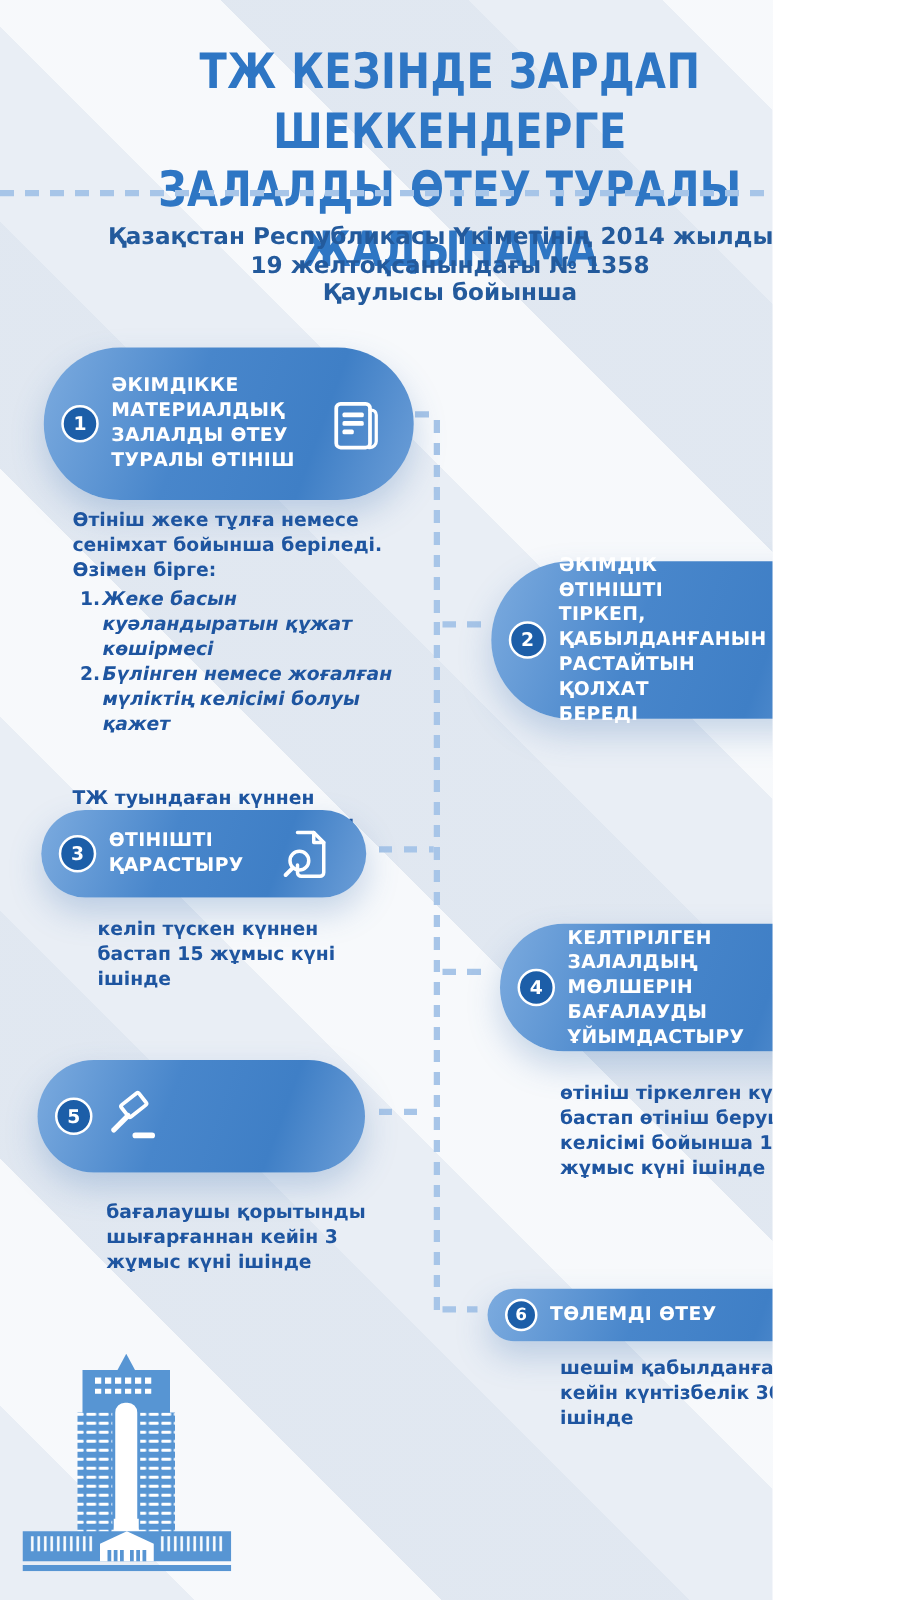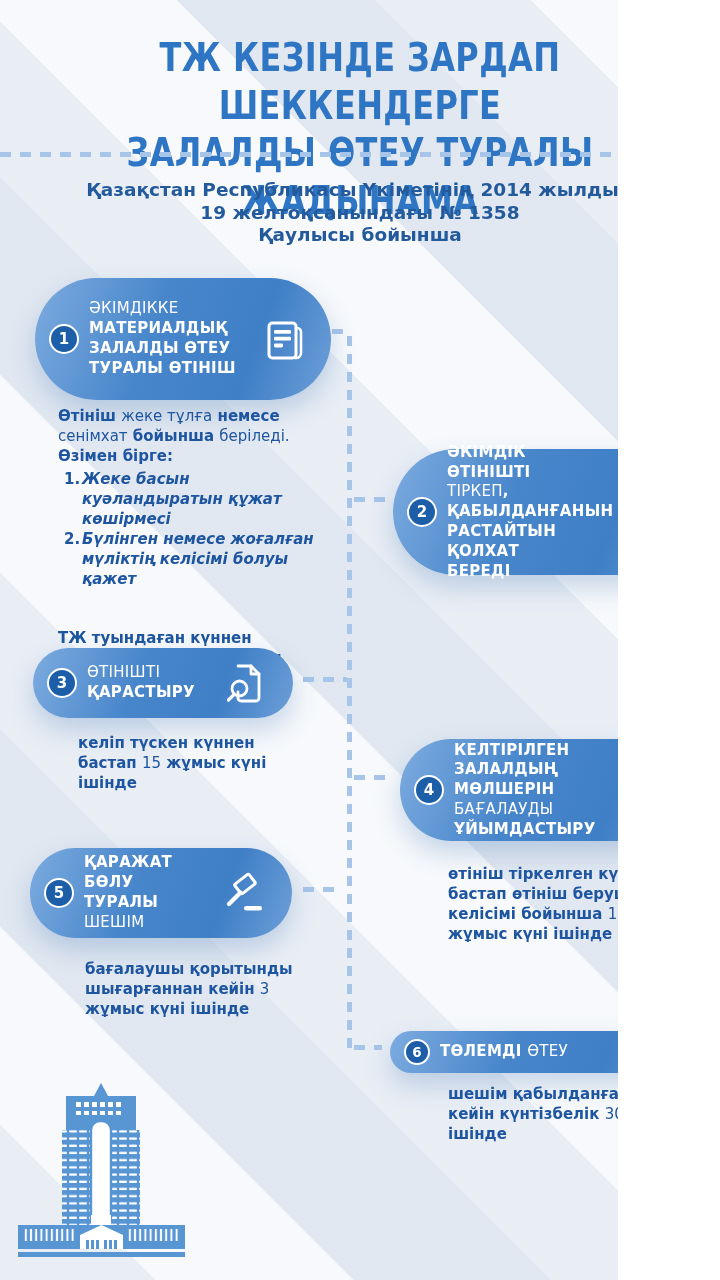--- a/index.html
+++ b/index.html
@@ -60,21 +60,21 @@
   #s4p{left:400px;top:739px;width:290px;height:102px;border-radius:51px;}
   #s5p{left:30px;top:848px;width:262px;height:90px;border-radius:45px;}
   #s6p{left:390px;top:1031px;width:300px;height:42px;border-radius:21px;padding:0 18px 0 14px;}
   #s6p .badge{width:26px;height:26px;line-height:22px;font-size:13.5px;}
   
   .flow{position:absolute;}
   .desc{
     color:var(--text,#1e55a0);font-size:15px;font-weight:600;line-height:1.33;
     white-space:pre-line;
   }
-  .b{font-weight:400;}
+  .b{font-weight:700;}
   .olist{margin-top:3px;}
   .li{display:flex;color:var(--text,#1e55a0);font-size:15px;font-weight:600;line-height:1.33;}
   .ln{flex:none;width:24px;padding-left:6px;box-sizing:border-box;}
   .lt{flex:1;max-width:250px;font-style:italic;}
   .timing{margin-top:40px;}
   #s1t{left:58px;top:407px;width:296px;}
   #s3t{left:78px;top:734px;width:240px;}
   #s4t{left:448px;top:865px;width:256px;}
   #s5t{left:85px;top:960px;width:240px;}
   #s6t{left:448px;top:1085px;width:252px;}
@@ -197,23 +197,20 @@
   </div>
   <div class="flow" id="s4t">
     <div class="desc"><span>өтініш тіркелген күннен
 бастап өтініш берушінің
 келісімі бойынша </span><span class="b">10</span><span>
 жұмыс күні ішінде</span></div>
   </div>
 
   <div class="pill" id="s5p">
     <span class="badge">5</span>
-    <div class="ptitle"><span>ҚАРАЖАТ БӨЛУ
-ТУРАЛЫ
-</span><span class="b">ШЕШІМ</span></div>
     <span class="picon">
       <svg width="46" height="46" viewBox="0 0 46 46" fill="none" stroke="#fff" stroke-linecap="round" stroke-linejoin="round">
         <g transform="rotate(-38 23 14)">
           <rect x="14" y="8" width="18" height="12" rx="1.5" stroke-width="3"></rect>
         </g>
         <path d="M18.5,22.5 L7,34" stroke-width="4.2"></path>
         <rect x="22" y="36" width="18" height="4.6" rx="2.3" fill="#fff" stroke="none"></rect>
       </svg>
     </span>
   </div>

